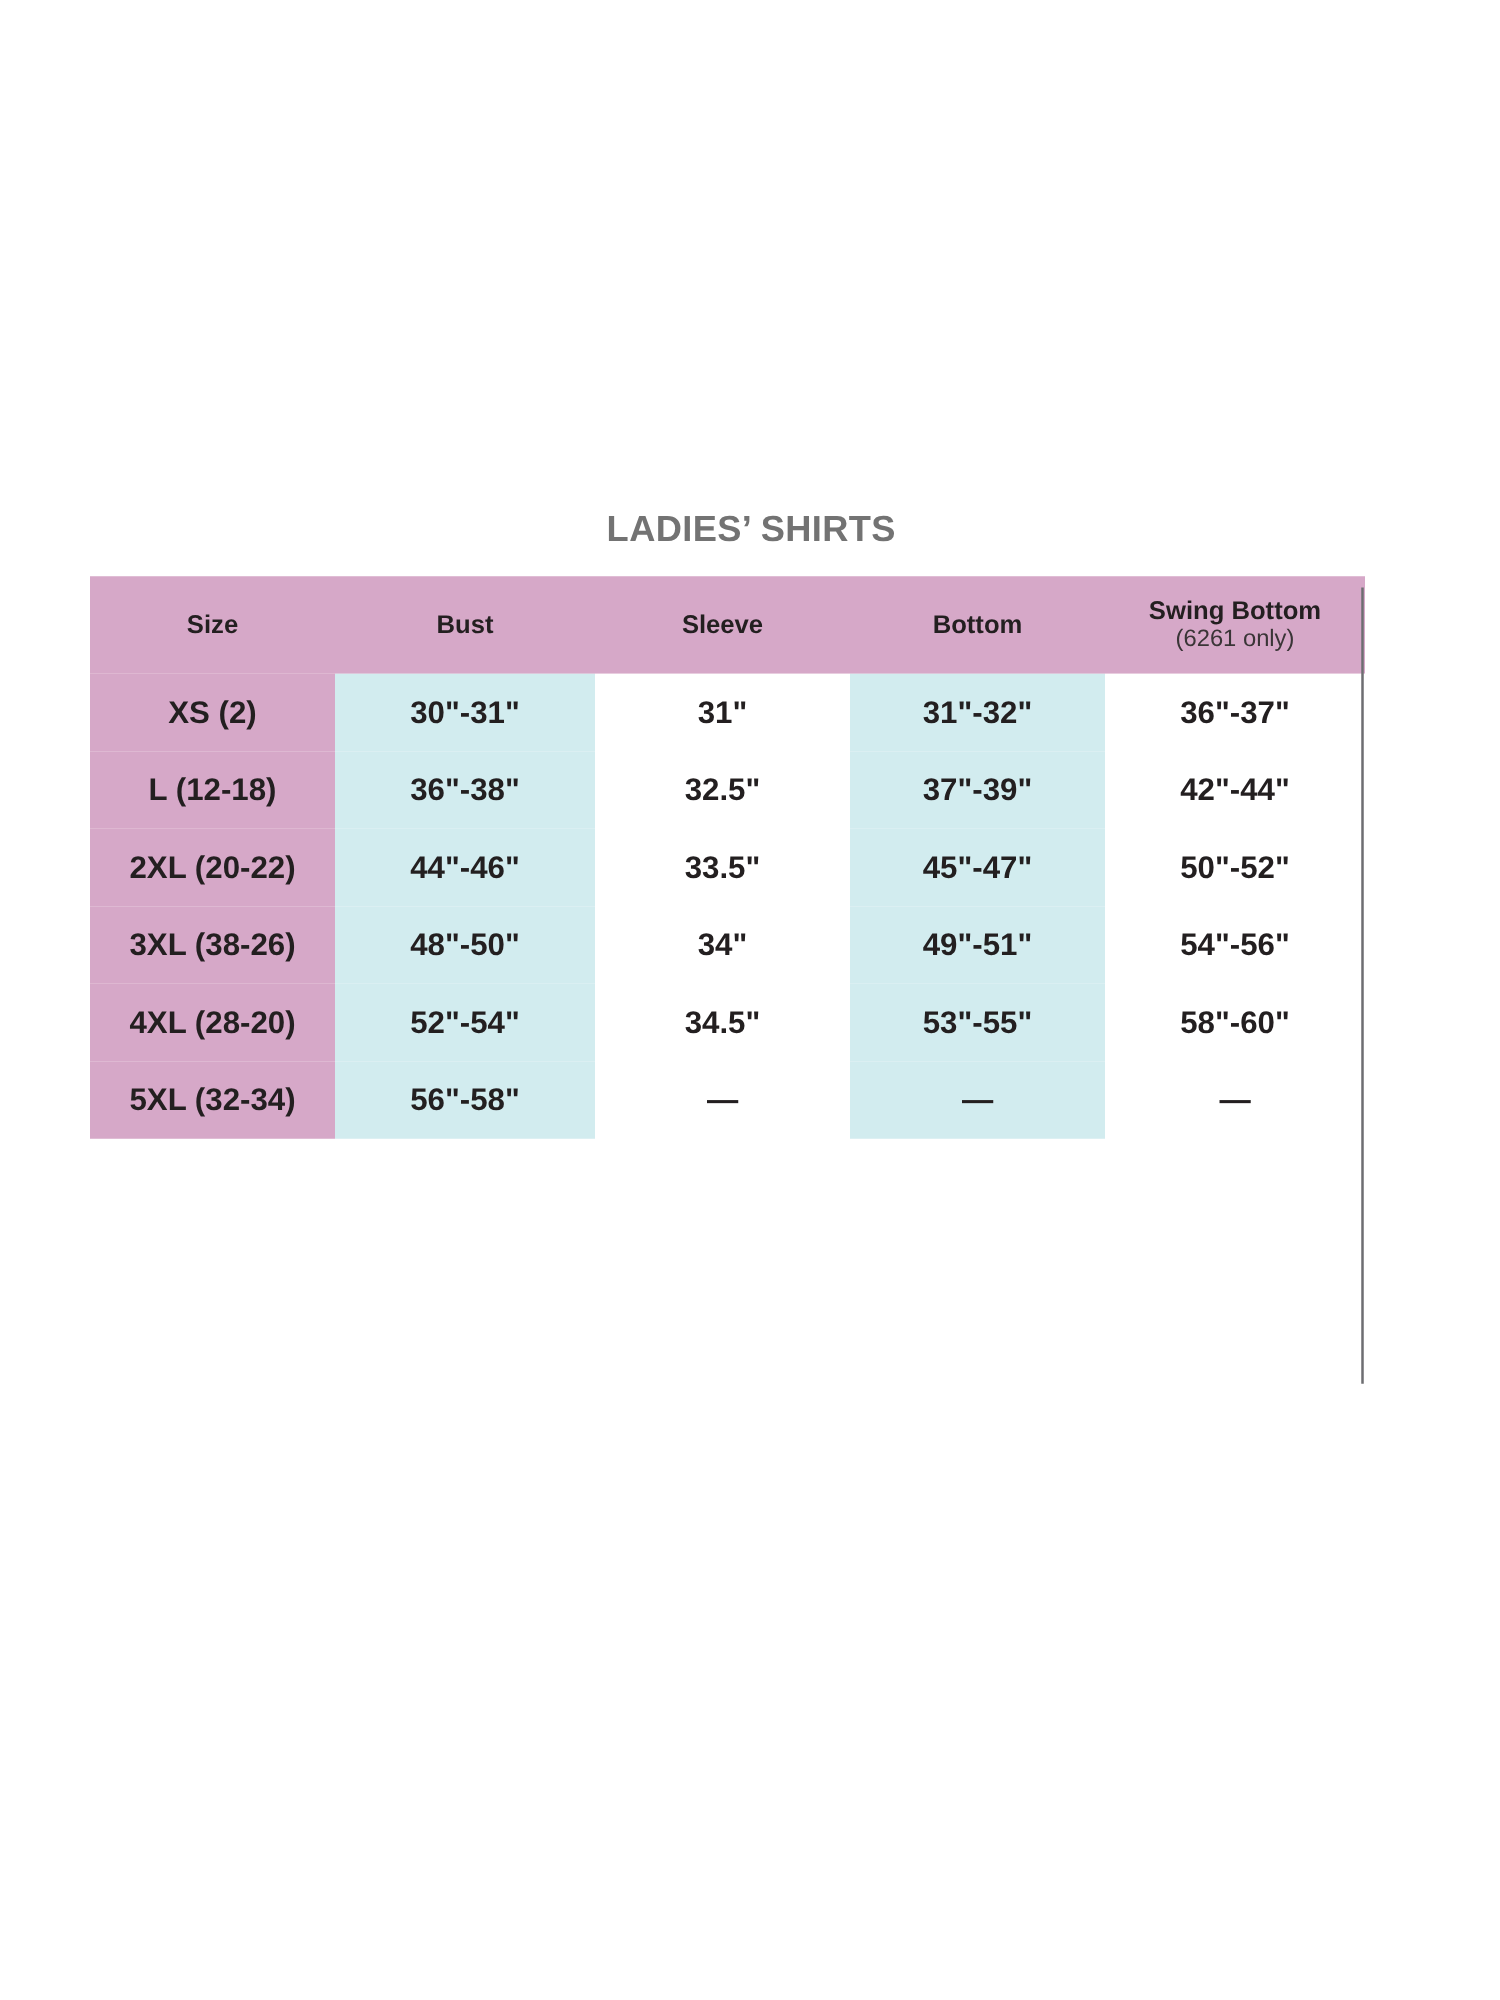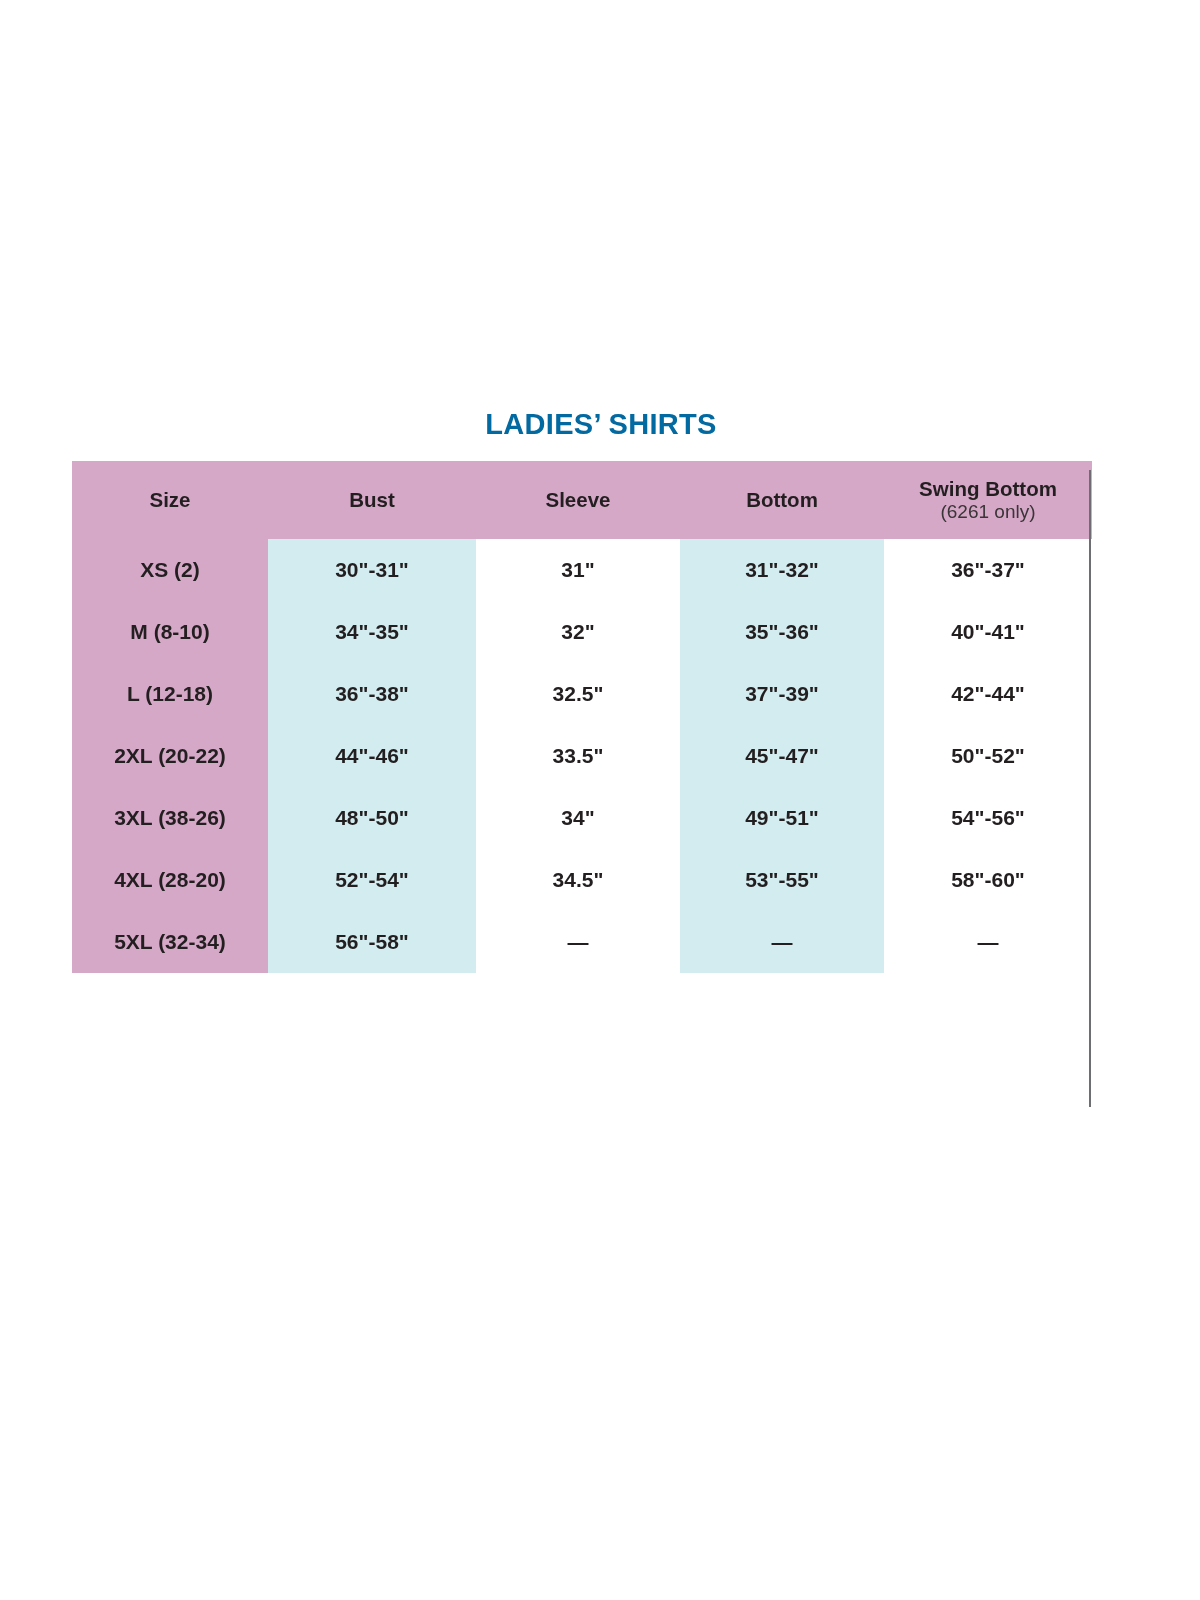--- a/index.html
+++ b/index.html
@@ -26,21 +26,21 @@
     left: 72px;
     top: 408px;
     width: 1028px;
   }
 
   .chart-title {
     text-align: center;
     font-size: 29px;
     font-weight: bold;
     letter-spacing: 0.3px;
-    color: #0369a1;
+    color: #737373;
     margin: 0 0 20px 0;
     padding-left: 30px;
   }
 
   table.size-table {
     border-collapse: collapse;
     width: 1020px;
     table-layout: fixed;
   }
 
@@ -65,21 +65,21 @@
   thead th .sub {
     display: block;
     font-size: 19px;
     font-weight: normal;
     color: #3a3537;
     margin-top: 1px;
   }
 
   tbody td {
     height: 62px;
-    font-size: 21px;
+    font-size: 25px;
     text-align: center;
     vertical-align: middle;
     font-weight: bold;
     padding: 0;
     background: #ffffff;
   }
 
   tbody td.size-cell {
     background: #d6a8c8;
     font-weight: bold;
@@ -142,27 +142,20 @@
       </thead>
       <tbody>
         <tr>
           <td class="size-cell">XS (2)</td>
           <td class="shaded">30"-31"</td>
           <td>31"</td>
           <td class="shaded">31"-32"</td>
           <td>36"-37"</td>
         </tr>
         <tr>
-          <td class="size-cell">M (8-10)</td>
-          <td class="shaded">34"-35"</td>
-          <td>32"</td>
-          <td class="shaded">35"-36"</td>
-          <td>40"-41"</td>
-        </tr>
-        <tr>
           <td class="size-cell">L (12-18)</td>
           <td class="shaded">36"-38"</td>
           <td>32.5"</td>
           <td class="shaded">37"-39"</td>
           <td>42"-44"</td>
         </tr>
         <tr>
           <td class="size-cell">2XL (20-22)</td>
           <td class="shaded">44"-46"</td>
           <td>33.5"</td>

